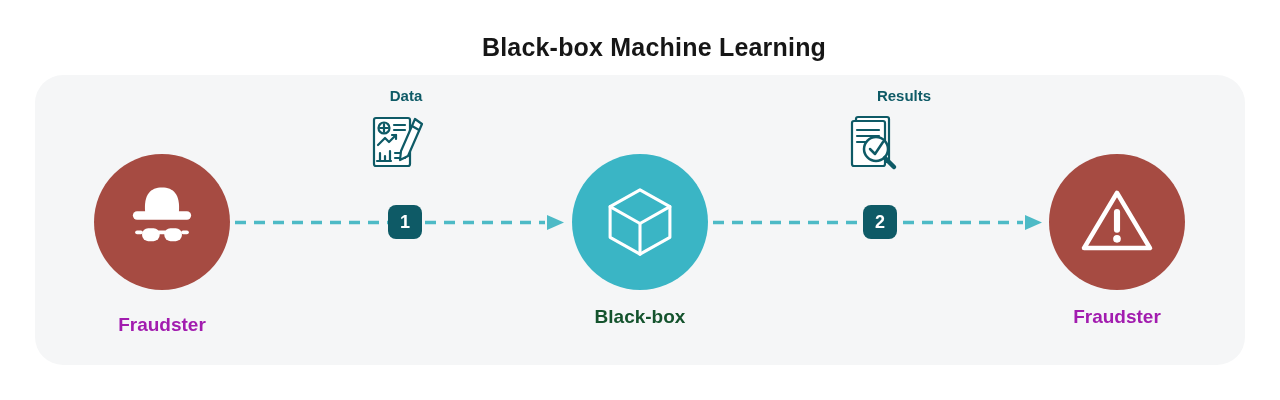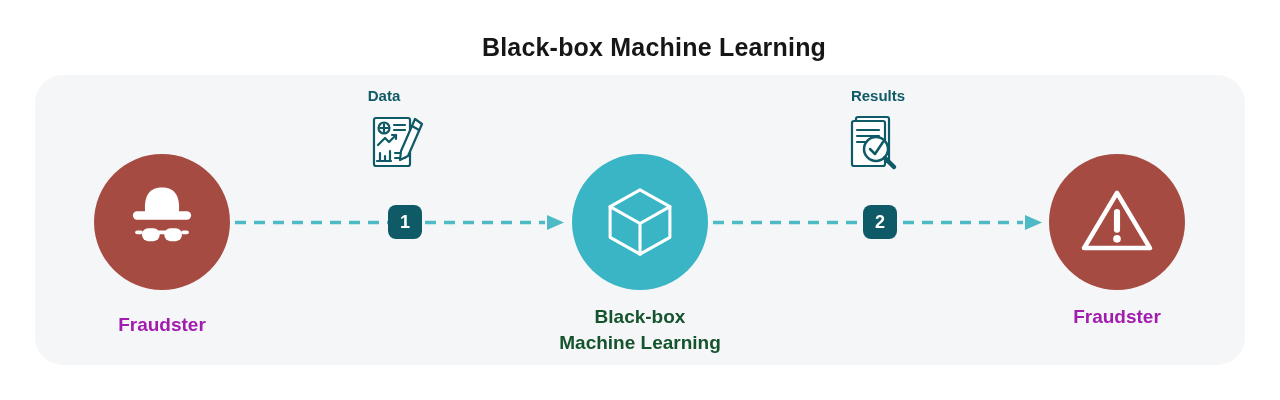--- a/index.html
+++ b/index.html
@@ -66,22 +66,22 @@
 
   .flow-label {
     position: absolute;
     top: 12px;
     width: 90px;
     text-align: center;
     font-size: 15px;
     font-weight: bold;
     color: #0e5a66;
   }
-  .flow-label.data    { left: 304px; }
-  .flow-label.results { left: 798px; }
+  .flow-label.data    { left: 326px; }
+  .flow-label.results { left: 824px; }
 
   .flow-icon {
     position: absolute;
     top: 38px;
     width: 64px;
     height: 64px;
   }
   .flow-icon.data    { left: 330px; }
   .flow-icon.results { left: 808px; }
 
@@ -187,21 +187,20 @@
       <svg width="92" height="92" viewBox="0 0 120 120">
         <g stroke="#ffffff" stroke-width="4" fill="none" stroke-linejoin="round" stroke-linecap="round">
           <path d="M60 18 L99 40 L99 80 L60 102 L21 80 L21 40 Z"></path>
           <path d="M21 40 L60 62 L99 40"></path>
           <path d="M60 62 L60 102"></path>
         </g>
       </svg>
     </div>
     <div class="node-label teal-text label-blackbox">
       <div>Black-box</div>
-      <div>Machine Learning</div>
     </div>
 
     <div class="node-circle maroon circle-detected">
       <svg width="92" height="92" viewBox="0 0 120 120">
         <path d="M60 22 L103 94 L17 94 Z" stroke="#ffffff" stroke-width="6" stroke-linejoin="round" fill="none"></path>
         <line x1="60" y1="47" x2="60" y2="70" stroke="#ffffff" stroke-width="8" stroke-linecap="round"></line>
         <circle cx="60" cy="82" r="5" fill="#ffffff"></circle>
       </svg>
     </div>
     <div class="node-label maroon-text label-detected">

